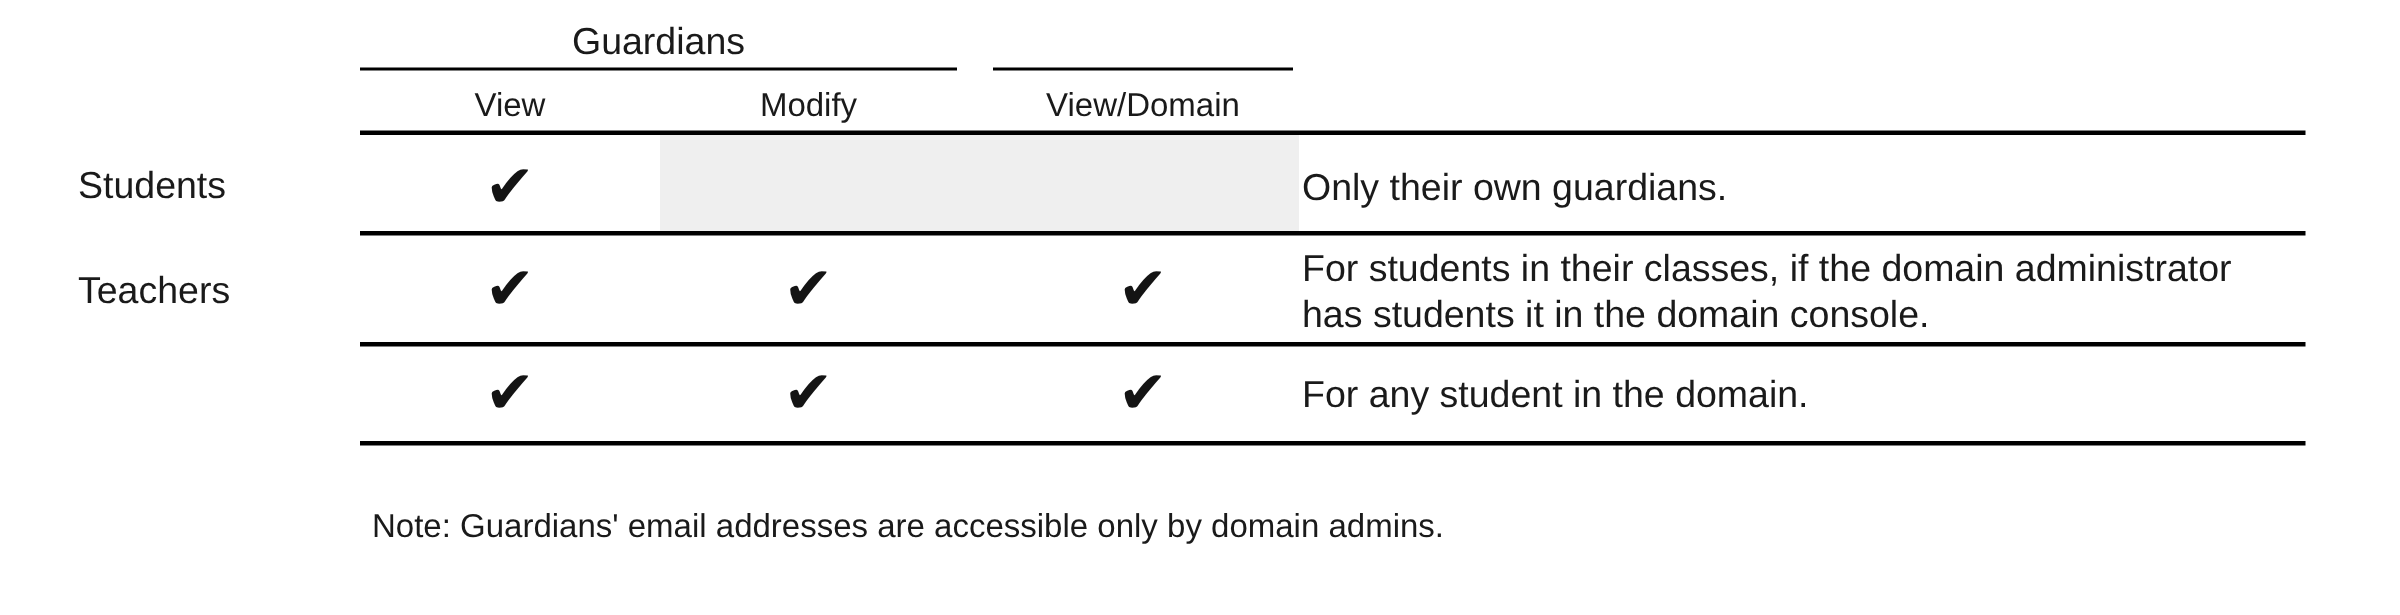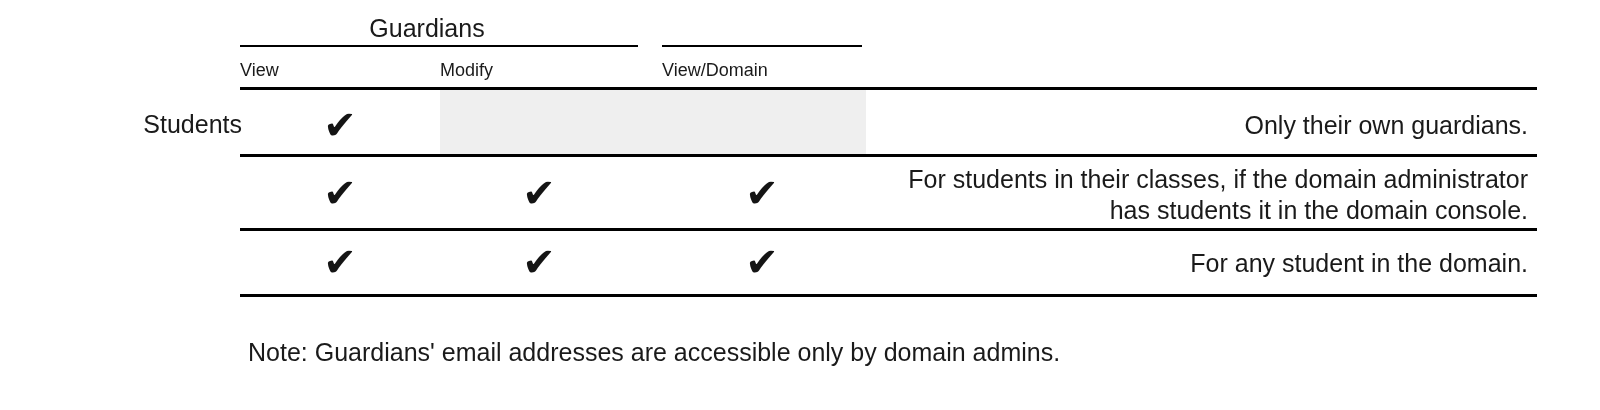--- a/index.html
+++ b/index.html
@@ -32,30 +32,31 @@
   
   .group-head {
     position: absolute;
     top: 12px;
     height: 32px;
     line-height: 32px;
     text-align: center;
     font-size: 25px;
     white-space: nowrap;
   }
-  #grp-guardians  { left: 228px; width: 398px; }
+  #grp-guardians  { left: 240px; width: 398px; }
   #grp-invitations{ left: 662px; width: 200px; }
 
   
   .sub-head {
     position: absolute;
     top: 54px;
     height: 32px;
     line-height: 32px;
-    font-size: 18px;
+    text-align: center;
+    font-size: 22px;
     white-space: nowrap;
   }
   #sub-view          { left: 240px; width: 200px; }
   #sub-modify        { left: 440px; width: 198px; }
   #sub-viewmodify    { left: 662px; width: 200px; }
 
   
   .row-label {
     position: absolute;
     left: 52px;
@@ -86,29 +87,29 @@
     background: #efefef;
   }
 
   
   .desc {
     position: absolute;
     left: 868px;
     width: 660px;
     font-size: 25px;
     line-height: 31px;
-    text-align: right;
+    text-align: left;
   }
 
   
   .note {
     position: absolute;
     left: 248px;
     top: 338px;
-    font-size: 25px;
+    font-size: 22px;
     white-space: nowrap;
   }
 </style>
 </head>
 <body>
 
 <div class="sheet">
 
   <div class="group-head" id="grp-guardians">Guardians</div>
 
@@ -119,32 +120,33 @@
   <div class="sub-head" id="sub-view">View</div>
 
   <div class="sub-head" id="sub-modify">Modify</div>
 
   <div class="sub-head" id="sub-viewmodify">View/Domain</div>
 
   <div class="rule" style="left:240px; top:87px; width:1297px;"></div>
 
   <div class="shaded" style="left:440px; top:90px; width:426px; height:64px;"></div>
 
-  <div class="row-label" style="top:110px;text-align:right;">Students</div>
+  <div class="row-label" style="top:110px;">Students</div>
 
   <div class="check c-view" style="top:105px;">✔</div>
 
   <div class="check c-modify" style="top:105px;"></div>
 
   <div class="check c-invitation" style="top:105px;"></div>
 
   <div class="desc" style="top:110px;">Only their own guardians.</div>
 
   <div class="rule" style="left:240px; top:154px; width:1297px;"></div>
 
+  <div class="row-label" style="top:180px;">Teachers</div>
 
   <div class="check c-view" style="top:173px;">✔</div>
 
   <div class="check c-modify" style="top:173px;">✔</div>
 
   <div class="check c-invitation" style="top:173px;">✔</div>
 
   <div class="desc" style="top:164px;">For students in their classes, if the domain administrator has students it in the domain console.</div>
 
   <div class="rule" style="left:240px; top:228px; width:1297px;"></div>

